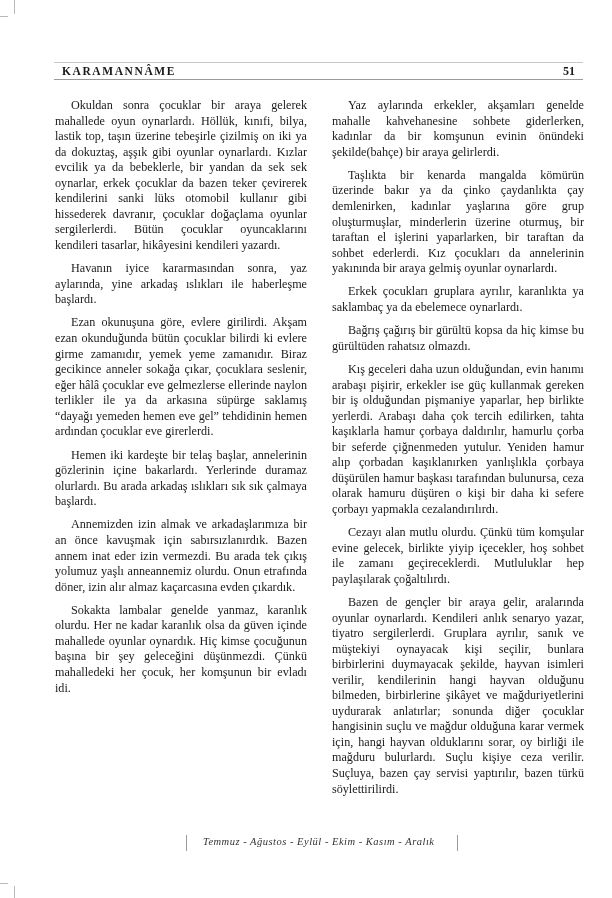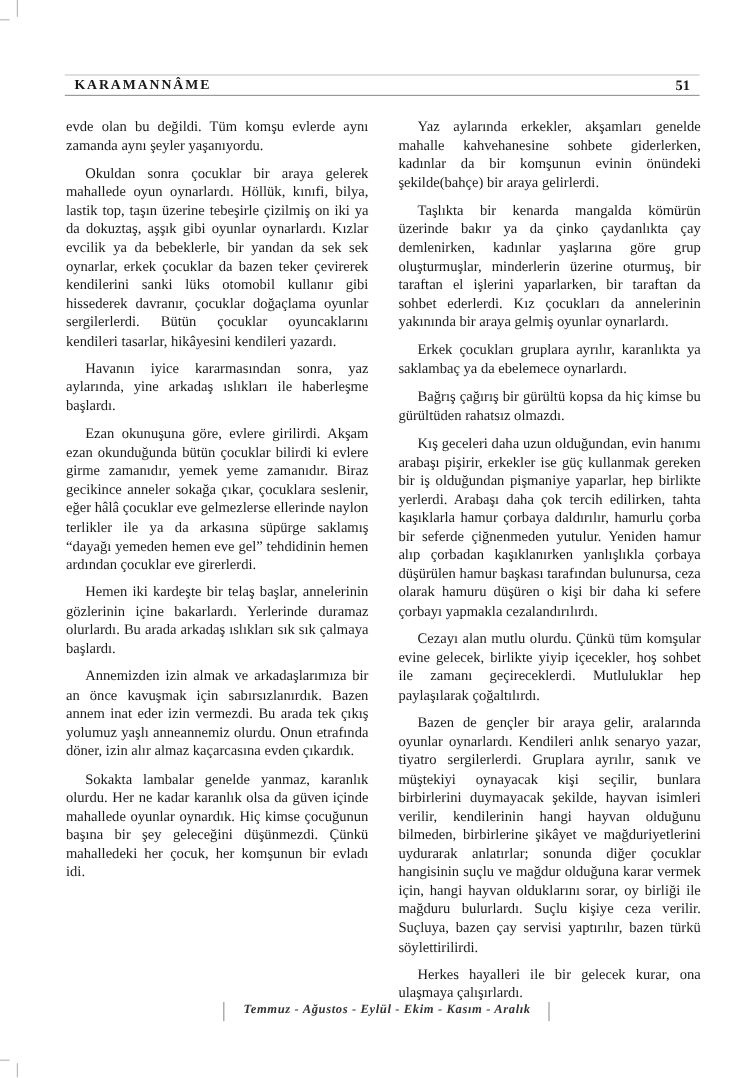--- a/index.html
+++ b/index.html
@@ -12,52 +12,50 @@
   .header .title { font-weight: bold; font-size: 11.5px; letter-spacing: 1.6px; margin-left: 8px; }
   .header .pageno { font-weight: bold; font-size: 12px; margin-right: 8px; }
   .col { position: absolute; top: 98px; width: 252px; font-size: 12.15px; line-height: 15.55px;
          text-align: justify; hyphens: manual; }
   .col.left { left: 55px; }
   .col.right { left: 332px; }
   .col p { margin: 0 0 7.7px 0; text-indent: 16px; }
   .col p.cont { text-indent: 0; }
   .footer { position: absolute; top: 835px; left: 186px; width: 270px; height: 16px;
             border-left: 1px solid #9a9a9a; border-right: 1px solid #9a9a9a; }
-  .footer .text { position: absolute; left: 16px; top: 1px; font-style: italic; font-weight: bold;
+  .footer .text { position: absolute; left: 16px; top: 1px; font-style: italic; font-weight: normal;
                   font-size: 10.5px; letter-spacing: 0.5px; color: #333; white-space: nowrap; }
 </style>
 </head>
 <body>
 
 <div class="crop" style="left:14px; top:0; width:1px; height:14px;"></div>
 <div class="crop" style="left:0; top:16px; width:8px; height:1px;"></div>
 <div class="crop" style="left:0; top:883px; width:8px; height:1px;"></div>
 <div class="crop" style="left:14px; top:886px; width:1px; height:12px;"></div>
 
 <div class="header">
   <span class="title">KARAMANNÂME</span>
   <span class="pageno">51</span>
 </div>
 
 <div class="col left">
-  <p class="cont">evde olan bu değildi. Tüm komşu evlerde aynı zamanda aynı şeyler yaşanıyordu.</p>
   <p>Okuldan sonra çocuklar bir araya gelerek mahallede oyun oynarlardı. Höllük, kınıfi, bilya, lastik top, taşın üzerine tebeşirle çizilmiş on iki ya da dokuztaş, aşşık gibi oyunlar oynarlardı. Kızlar evcilik ya da bebeklerle, bir yandan da sek sek oynarlar, erkek çocuklar da bazen teker çevirerek kendilerini sanki lüks otomobil kullanır gibi hissederek davranır, çocuklar doğaçlama oyunlar sergilerlerdi. Bütün çocuklar oyuncaklarını kendileri tasarlar, hikâyesini kendileri yazardı.</p>
   <p>Havanın iyice kararmasından sonra, yaz aylarında, yine arkadaş ıslıkları ile haberleşme başlardı.</p>
   <p>Ezan okunuşuna göre, evlere girilirdi. Akşam ezan okunduğunda bütün çocuklar bilirdi ki evlere girme zamanıdır, yemek yeme zamanıdır. Biraz gecikince anneler sokağa çıkar, çocuklara seslenir, eğer hâlâ çocuklar eve gelmezlerse ellerinde naylon terlikler ile ya da arkasına süpürge saklamış “dayağı yemeden hemen eve gel” tehdidinin hemen ardından çocuklar eve girerlerdi.</p>
   <p>Hemen iki kardeşte bir telaş başlar, annelerinin gözlerinin içine bakarlardı. Yerlerinde duramaz olurlardı. Bu arada arkadaş ıslıkları sık sık çalmaya başlardı.</p>
   <p>Annemizden izin almak ve arkadaşlarımıza bir an önce kavuşmak için sabırsızlanırdık. Bazen annem inat eder izin vermezdi. Bu arada tek çıkış yolumuz yaşlı anneannemiz olurdu. Onun etrafında döner, izin alır almaz kaçarcasına evden çıkardık.</p>
   <p>Sokakta lambalar genelde yanmaz, karanlık olurdu. Her ne kadar karanlık olsa da güven içinde mahallede oyunlar oynardık. Hiç kimse çocuğunun başına bir şey geleceğini düşünmezdi. Çünkü mahalledeki her çocuk, her komşunun bir evladı idi.</p>
 </div>
 
 <div class="col right">
   <p>Yaz aylarında erkekler, akşamları genelde mahalle kahvehanesine sohbete giderlerken, kadınlar da bir komşunun evinin önündeki şekilde(bahçe) bir araya gelirlerdi.</p>
   <p>Taşlıkta bir kenarda mangalda kömürün üzerinde bakır ya da çinko çaydanlıkta çay demlenirken, kadınlar yaşlarına göre grup oluşturmuşlar, minderlerin üzerine oturmuş, bir taraftan el işlerini yaparlarken, bir taraftan da sohbet ederlerdi. Kız çocukları da annelerinin yakınında bir araya gelmiş oyunlar oynarlardı.</p>
   <p>Erkek çocukları gruplara ayrılır, karanlıkta ya saklambaç ya da ebelemece oynarlardı.</p>
   <p>Bağrış çağırış bir gürültü kopsa da hiç kimse bu gürültüden rahatsız olmazdı.</p>
   <p>Kış geceleri daha uzun olduğundan, evin hanımı arabaşı pişirir, erkekler ise güç kullanmak gereken bir iş olduğundan pişmaniye yaparlar, hep birlikte yerlerdi. Arabaşı daha çok tercih edilirken, tahta kaşıklarla hamur çorbaya daldırılır, hamurlu çorba bir seferde çiğnenmeden yutulur. Yeniden hamur alıp çorbadan kaşıklanırken yanlışlıkla çorbaya düşürülen hamur başkası tarafından bulunursa, ceza olarak hamuru düşüren o kişi bir daha ki sefere çorbayı yapmakla cezalandırılırdı.</p>
   <p>Cezayı alan mutlu olurdu. Çünkü tüm komşular evine gelecek, birlikte yiyip içecekler, hoş sohbet ile zamanı geçireceklerdi. Mutluluklar hep paylaşılarak çoğaltılırdı.</p>
   <p>Bazen de gençler bir araya gelir, aralarında oyunlar oynarlardı. Kendileri anlık senaryo yazar, tiyatro sergilerlerdi. Gruplara ayrılır, sanık ve müştekiyi oynayacak kişi seçilir, bunlara birbirlerini duymayacak şekilde, hayvan isimleri verilir, kendilerinin hangi hayvan olduğunu bilmeden, birbirlerine şikâyet ve mağduriyetlerini uydurarak anlatırlar; sonunda diğer çocuklar hangisinin suçlu ve mağdur olduğuna karar vermek için, hangi hayvan olduklarını sorar, oy birliği ile mağduru bulurlardı. Suçlu kişiye ceza verilir. Suçluya, bazen çay servisi yaptırılır, bazen türkü söylettirilirdi.</p>
-  <p>Herkes hayalleri ile bir gelecek kurar, ona ulaşmaya çalışırlardı.</p>
 </div>
 
 <div class="footer">
   <span class="text">Temmuz - Ağustos - Eylül - Ekim - Kasım - Aralık</span>
 </div>
 
 </body></html>

